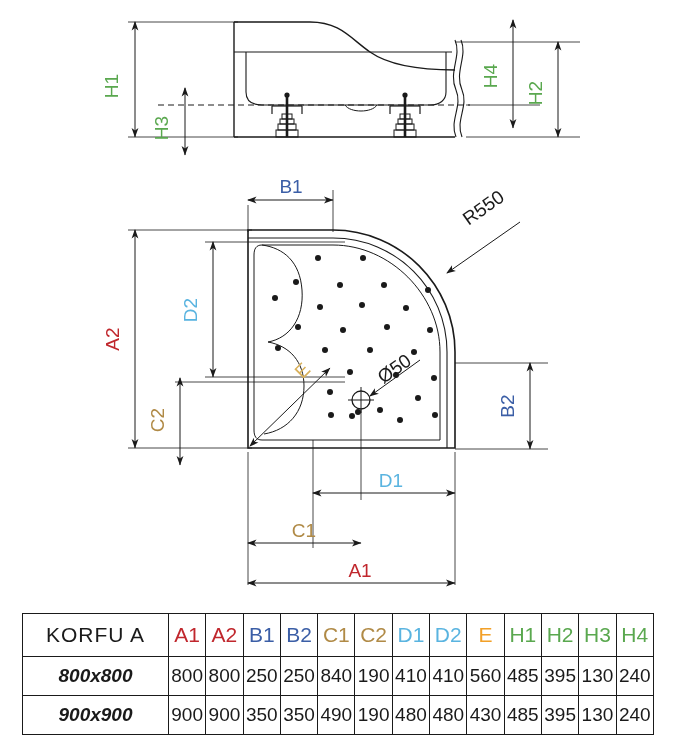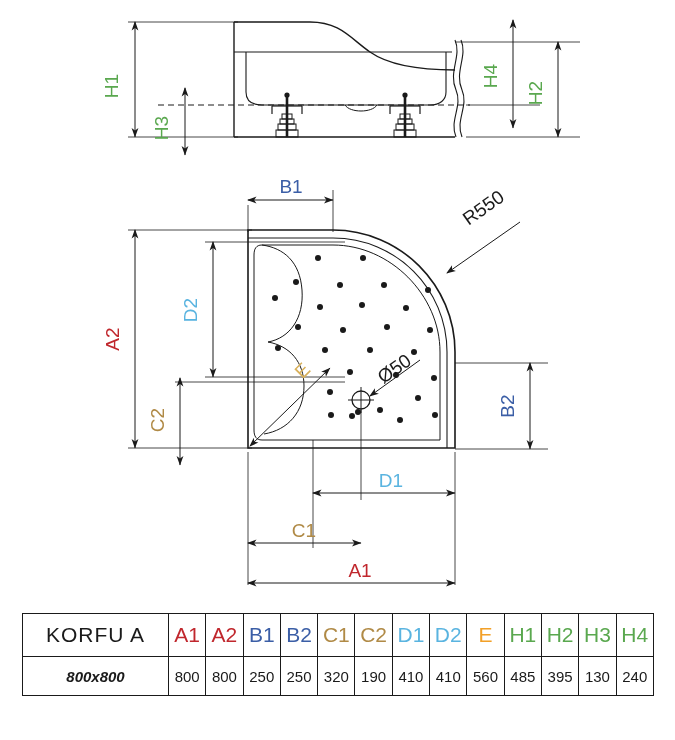--- a/index.html
+++ b/index.html
@@ -17,21 +17,21 @@
     width:632px;
     table-layout:fixed;
     background:#fff;
   }
   table.spec td{
     border:1.5px solid #1a1a1a;
     text-align:center;
     vertical-align:middle;
     padding:0;
     height:38px;
-    font-size:15px;
+    font-size:19px;
     font-family:"Liberation Sans", sans-serif;
     color:#1a1a1a;
   }
   table.spec tr.header-row td{
     height:42px;
     font-size:21px;
   }
   td.model-name{
     font-size:27px;
     letter-spacing:1px;
@@ -254,25 +254,41 @@
           <td class="col-head" style="color: rgb(90, 168, 79);">H2</td>
           <td class="col-head" style="color: rgb(90, 168, 79);">H3</td>
           <td class="col-head" style="color: rgb(90, 168, 79);">H4</td>
         </tr>
         <tr>
           <td class="size-name">800x800</td>
           <td>800</td>
           <td>800</td>
           <td>250</td>
           <td>250</td>
-          <td>320</td>
+          <td>840</td>
           <td>190</td>
           <td>410</td>
           <td>410</td>
           <td>560</td>
           <td>485</td>
           <td>395</td>
           <td>130</td>
           <td>240</td>
         </tr>
+        <tr>
+          <td class="size-name">900x900</td>
+          <td>900</td>
+          <td>900</td>
+          <td>350</td>
+          <td>350</td>
+          <td>490</td>
+          <td>190</td>
+          <td>480</td>
+          <td>480</td>
+          <td>430</td>
+          <td>485</td>
+          <td>395</td>
+          <td>130</td>
+          <td>240</td>
+        </tr>
       </tbody>
   </table>
 </div>
 
 </body></html>

